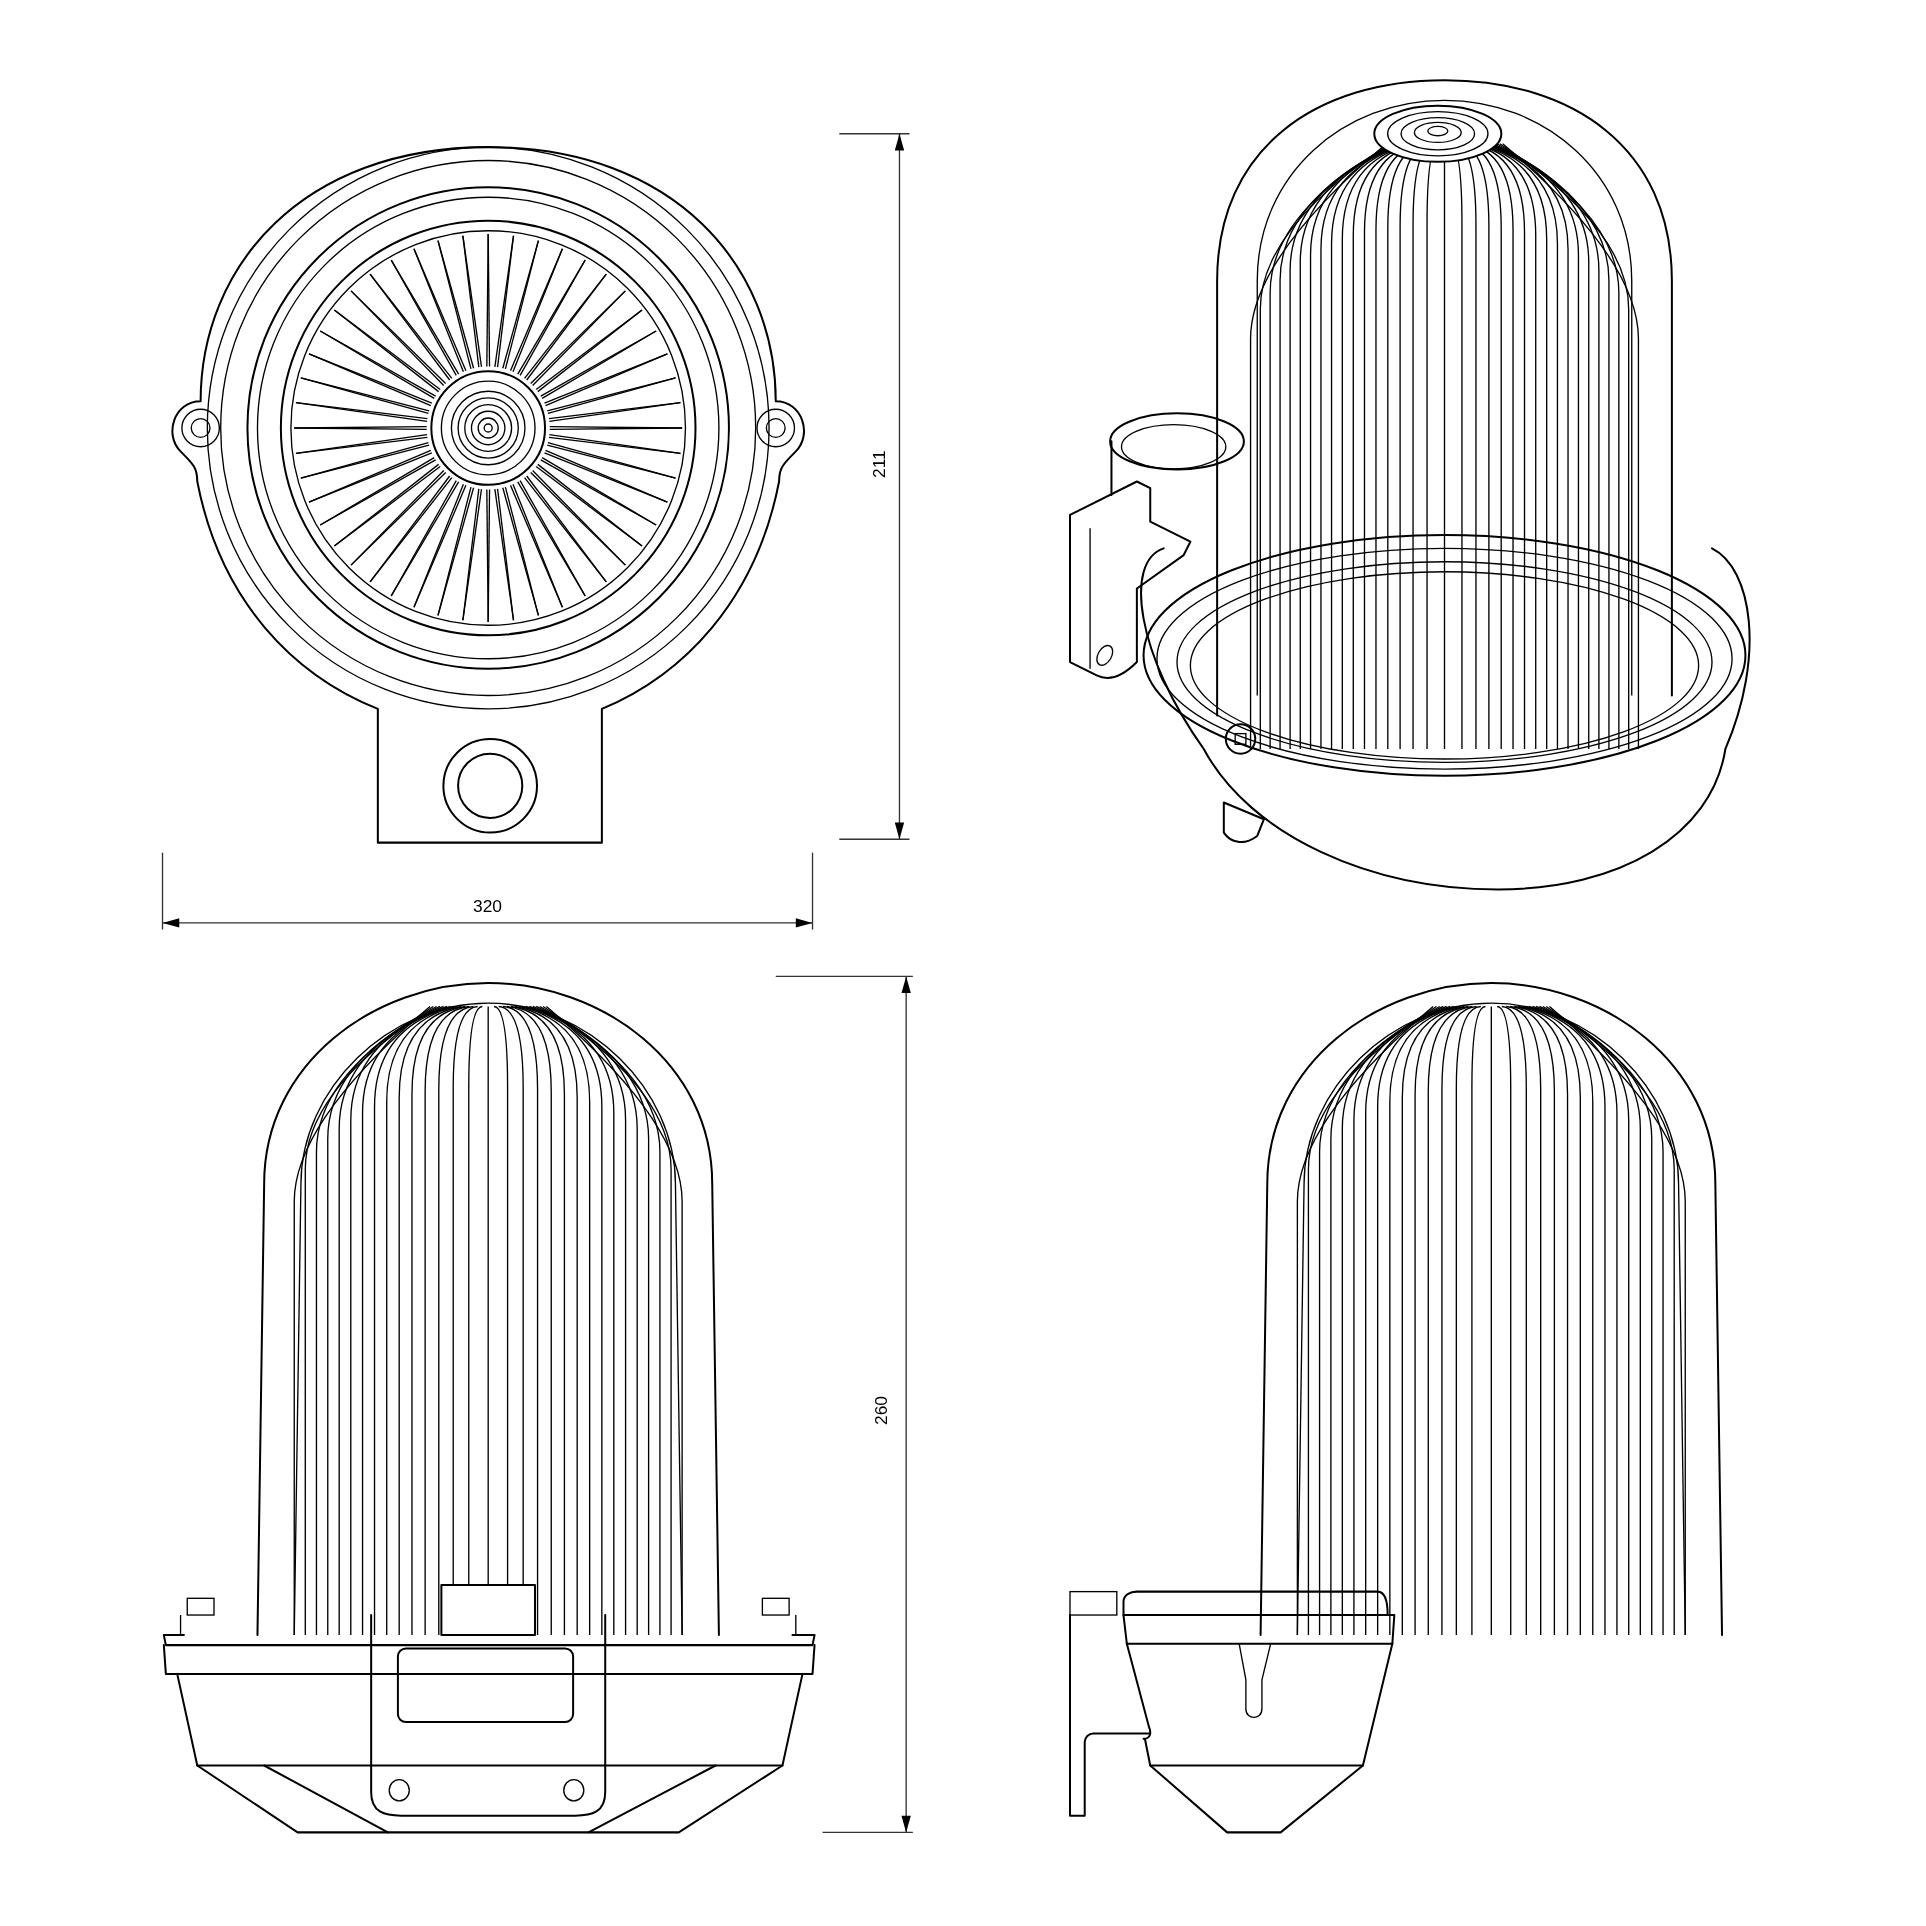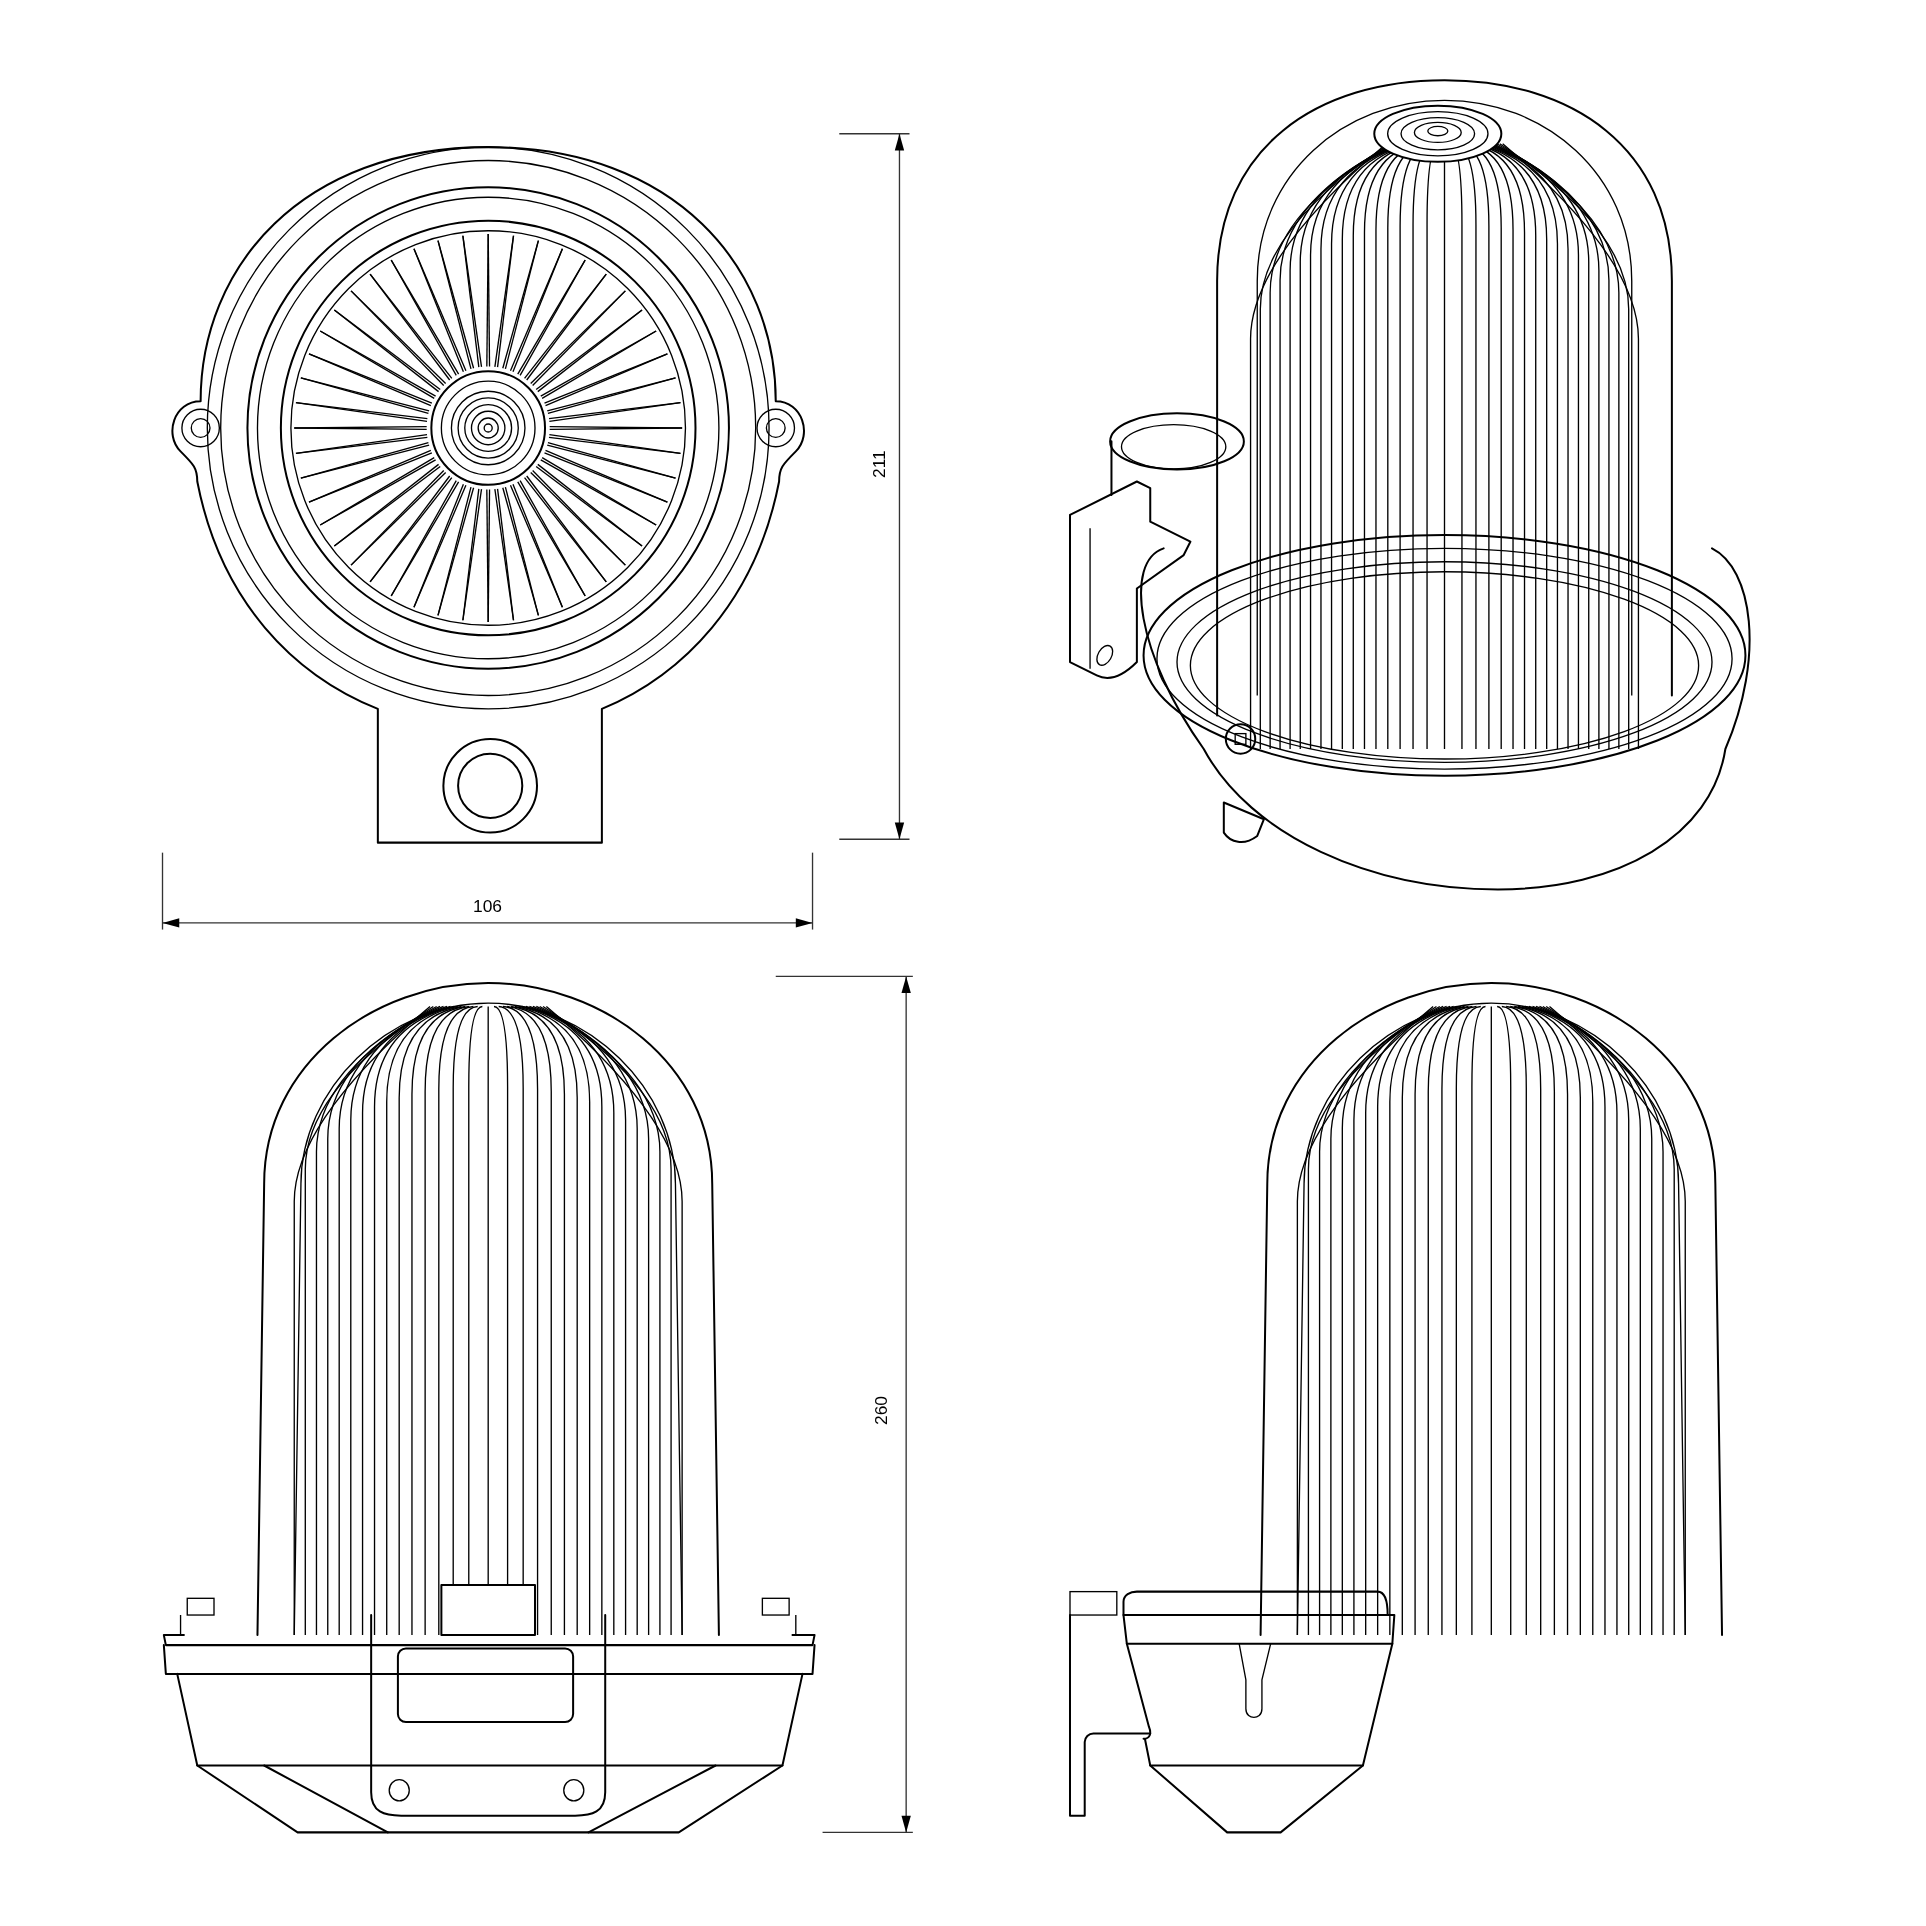--- a/index.html
+++ b/index.html
@@ -329,16 +329,16 @@
   </g>
   <g>
     <line class="dim" x1="1160" y1="1460" x2="1365" y2="1460"></line>
     <line class="dim" x1="1230" y1="2740" x2="1365" y2="2740"></line>
     <line class="dim" x1="1355" y1="1460" x2="1355" y2="2740"></line>
     <path d="M 1355 1460 L 1348 1485 L 1362 1485 Z" fill="#000"></path>
     <path d="M 1355 2740 L 1348 2715 L 1362 2715 Z" fill="#000"></path>
   </g>
 </svg>
 
-<div class="lbl" style="left:473px; top:896px;">106</div>
+<div class="lbl" style="left:473px; top:896px;">320</div>
 <div class="lbl" style="left:869px; top:478px; transform:rotate(-90deg); transform-origin:left top;">211</div>
 <div class="lbl" style="left:871px; top:1425px; transform:rotate(-90deg); transform-origin:left top;">260</div>
 
 
 </body></html>

